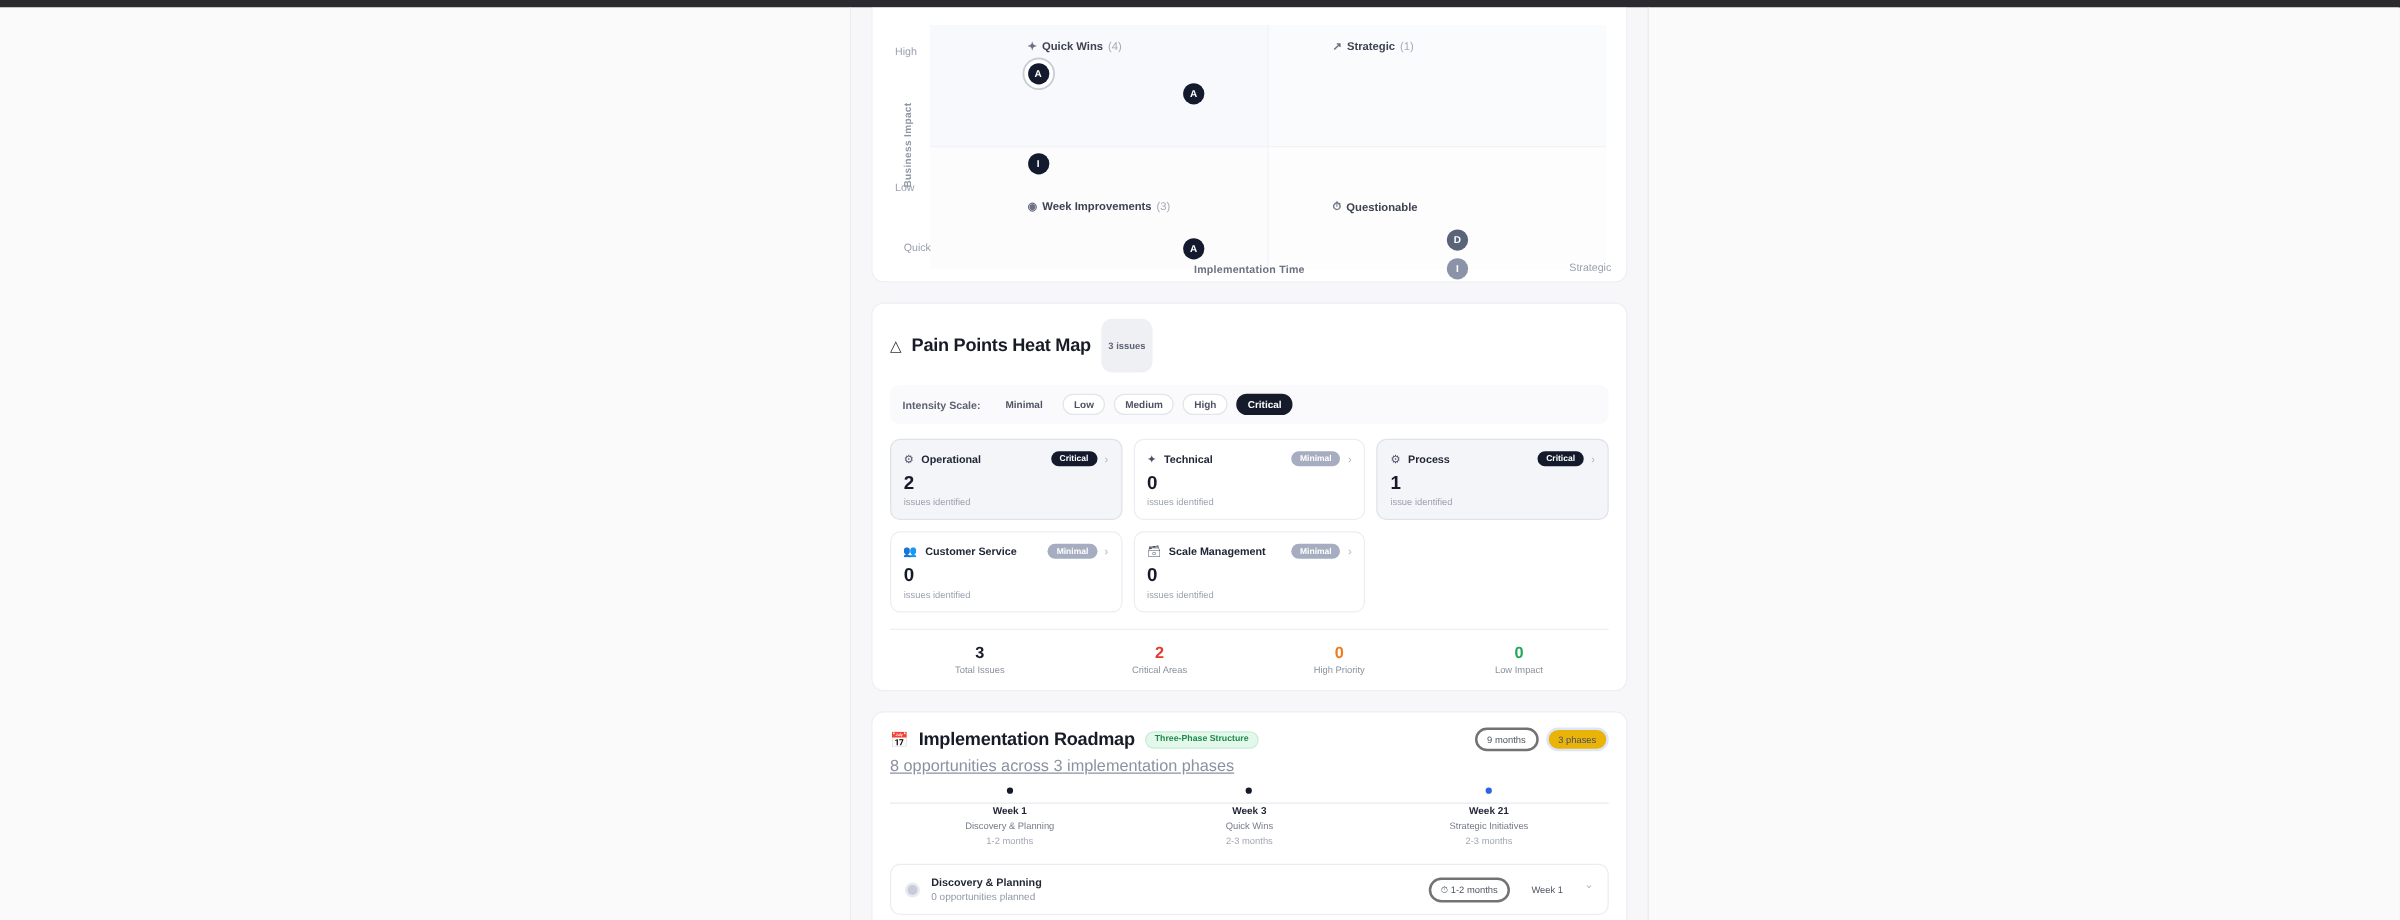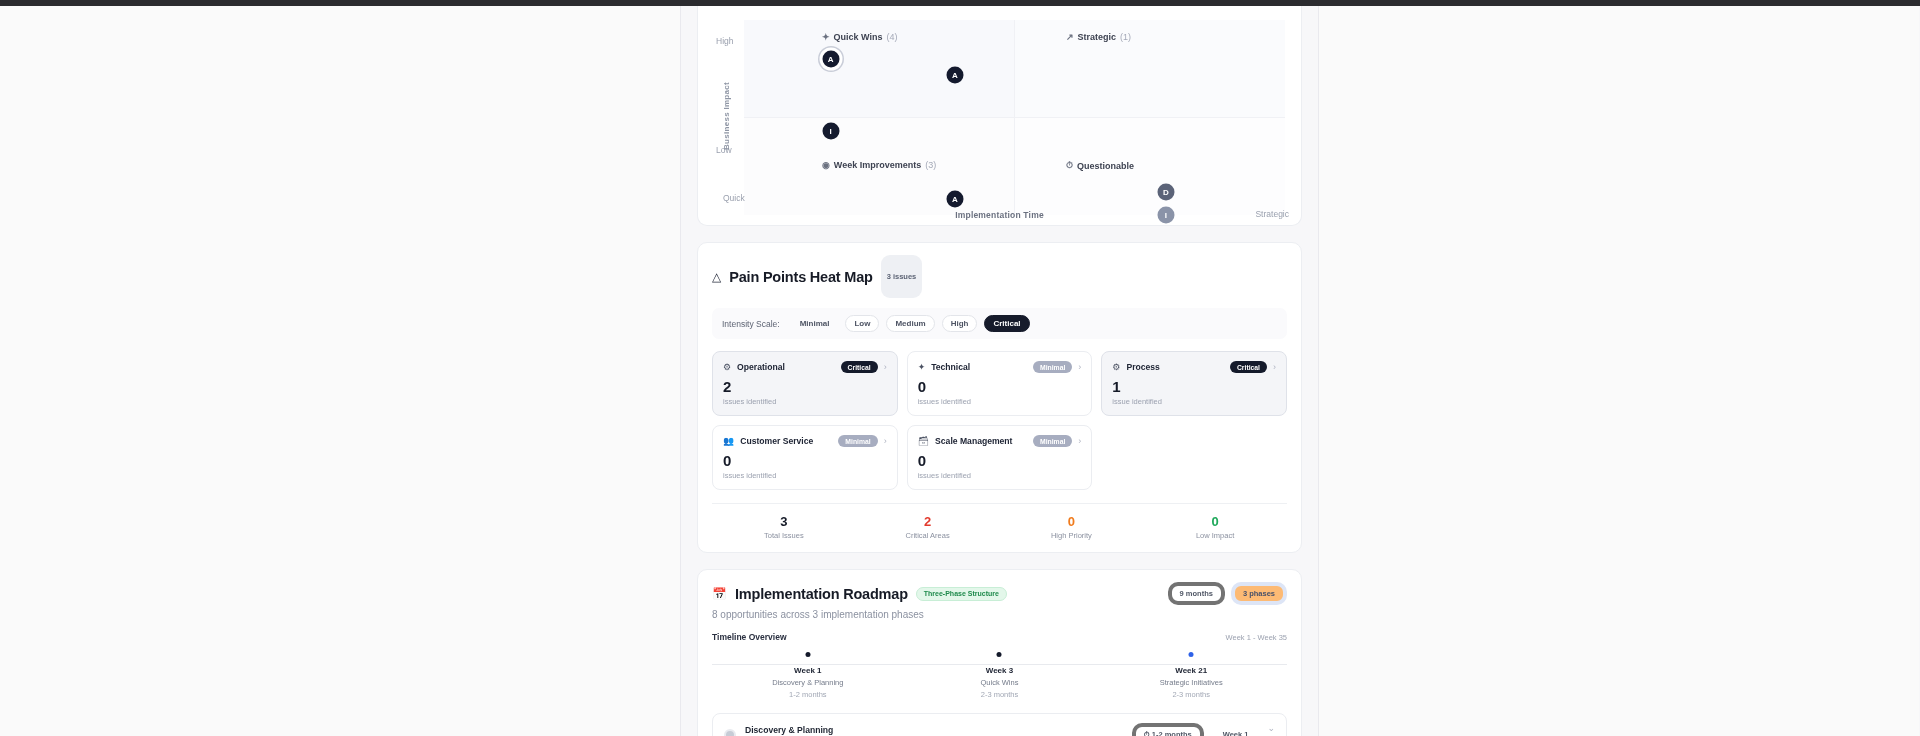--- a/index.html
+++ b/index.html
@@ -73,21 +73,21 @@
   .pill-grey {
     font-size: 7.5px; background: #eef0f4; color: #5c6374;
     padding: 17px 6px; border-radius: 9px; font-weight: 600;
   }
 
   .intensity {
     display: flex; align-items: center; gap: 7px;
     margin: 10px 14px 0 14px; background: #fafafc;
     border-radius: 7px; padding: 7px 10px;
   }
-  .intensity .lbl { font-size: 8.5px; color: #5d6373; font-weight: 400; margin-right: 4px; }
+  .intensity .lbl { font-size: 8.5px; color: #5d6373; font-weight: 700; margin-right: 4px; }
   .chip {
     font-size: 8px; padding: 3px 8px; border-radius: 10px;
     border: 1px solid #e3e5ea; color: #4e5costs; color: #4e5464; background: #fff; font-weight: 600;
   }
   .chip.flat { border-color: transparent; background: transparent; }
   .chip.dark { background: #161b2b; color: #fff; border-color: #161b2b; }
 
   .cat-grid {
     display: grid; grid-template-columns: repeat(3, 1fr); gap: 9px;
     margin: 12px 14px 0 14px;
@@ -117,25 +117,25 @@
   .stat-lbl { font-size: 7.5px; color: #8b91a0; margin-top: 2px; }
 
   
   .rm-head { display: flex; align-items: center; gap: 8px; padding: 12px 14px 0 14px; }
   .pill-green {
     font-size: 7px; background: #e3f7ea; color: #1f8a4c;
     padding: 2.5px 7px; border-radius: 9px; font-weight: 600; border: 1px solid #c8eed6;
   }
   .rm-right { margin-left: auto; display: flex; gap: 6px; }
   .pill-out {
-    font-size: 7.5px; border: 4px solid #737373; color: #4f5665;
-    padding: 3px 8px; border-radius: 10px; background: #fff; font-weight: 700;
-  }
-  .pill-blue { background: #fdba74; border-color: #dde5f6; color: #46506a; }
-  .rm-sub { font-size: 10px; color: #8b91a0; padding: 4px 14px 0 14px; }
+    font-size: 7.5px; border: 2px solid #737373; color: #4f5665;
+    padding: 3px 8px; border-radius: 10px; background: #fff; font-weight: 400;
+  }
+  .pill-blue { background: #eab308; border-color: #dde5f6; color: #46506a; }
+  .rm-sub { font-size: 13px; color: #8b91a0; padding: 4px 14px 0 14px; text-decoration: underline; }
 
   .tl-head { display: flex; align-items: center; padding: 12px 14px 0 14px; }
   .tl-title { font-size: 8.5px; font-weight: 700; color: #2a3040; }
   .tl-range { margin-left: auto; font-size: 7.5px; color: #9ca2b0; }
 
   .timeline { position: relative; margin: 12px 14px 0 14px; padding-top: 10px; }
   .tl-line { position: absolute; left: 0; right: 0; top: 10px; height: 1px; background: #e8eaee; }
   .tl-marks { display: grid; grid-template-columns: repeat(3, 1fr); }
   .tl-mark { text-align: center; position: relative; }
   .tl-dot {
@@ -333,24 +333,20 @@
         <span class="sec-ico">📅</span>
         <span class="sec-title">Implementation Roadmap</span>
         <span class="pill-green">Three-Phase Structure</span>
         <span class="rm-right">
           <span class="pill-out">9 months</span>
           <span class="pill-out pill-blue">3 phases</span>
         </span>
       </div>
       <div class="rm-sub">8 opportunities across 3 implementation phases</div>
 
-      <div class="tl-head">
-        <span class="tl-title">Timeline Overview</span>
-        <span class="tl-range">Week 1 - Week 35</span>
-      </div>
 
       <div class="timeline">
         <div class="tl-line"></div>
         <div class="tl-marks">
           <div class="tl-mark">
             <span class="tl-dot"></span>
             <div class="tl-week">Week 1</div>
             <div class="tl-name">Discovery &amp; Planning</div>
             <div class="tl-dur">1-2 months</div>
           </div>

